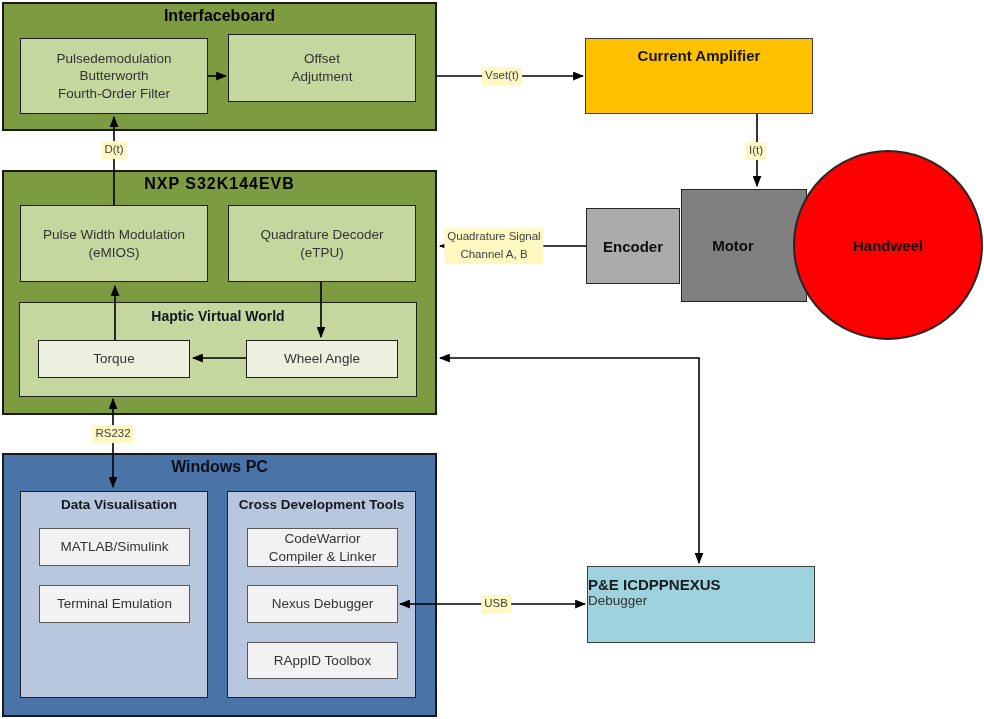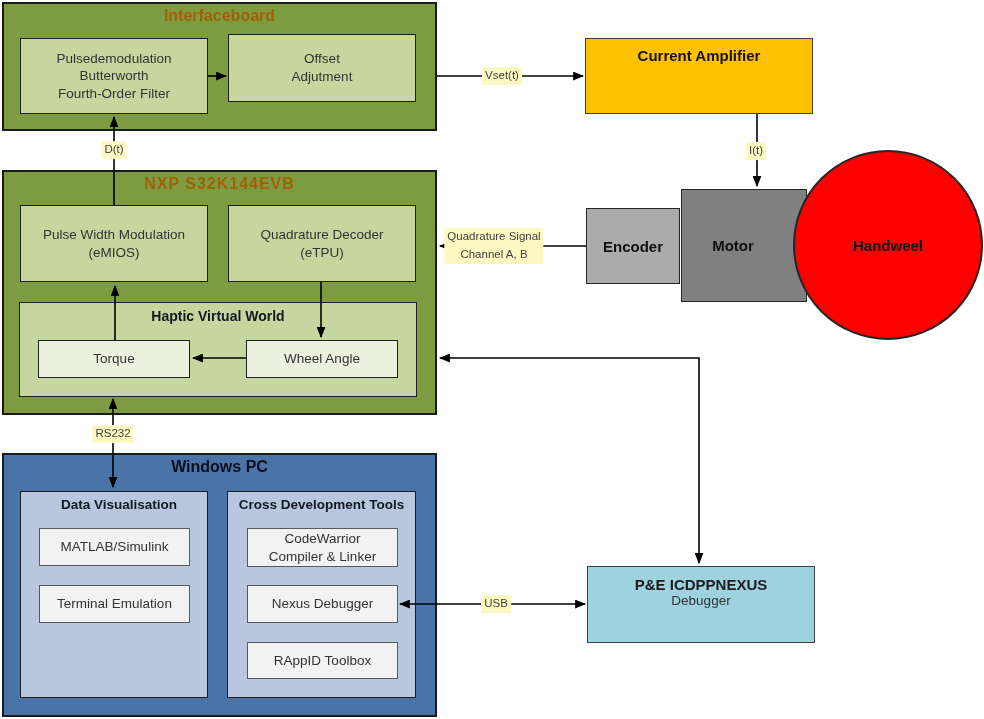--- a/index.html
+++ b/index.html
@@ -3,34 +3,34 @@
 <meta charset="utf-8">
 <style>
   html,body{margin:0;padding:0;background:#fff;}
   #canvas{
     position:relative;width:984px;height:719px;background:#ffffff;overflow:hidden;
     font-family:"Liberation Sans", sans-serif;color:#262626;
   }
   .grp{position:absolute;box-sizing:border-box;border:2px solid #1a1a1a;}
   .grp.green{background:var(--green_dark,#7D9C42);}
   .grp.blue{background:var(--blue,#4A73A8);}
-  .gtitle{position:absolute;text-align:center;font-weight:bold;font-size:16px;color:#a16207;}
+  .gtitle{position:absolute;text-align:center;font-weight:bold;font-size:16px;color:#000000;}
   .sub{position:absolute;box-sizing:border-box;border:1px solid #1f1f1f;display:flex;
        flex-direction:column;align-items:center;justify-content:center;text-align:center;
        font-size:13.5px;line-height:1.3;color:#333;}
   .sub.lgreen{background:var(--green_light,#C5D79E);}
   .sub.pgreen{background:var(--green_pale,#ECF1DF);}
   .sub.lblue{background:var(--blue_light,#B9C7DE);}
   .sub.white{background:var(--panel_white,#F2F2F2);border:1px solid #595959;}
   .panel-title{position:absolute;text-align:center;font-weight:bold;font-size:13.5px;color:#101820;}
   .hvw{position:absolute;box-sizing:border-box;border:1px solid #1f1f1f;background:var(--green_light,#C5D79E);}
   .amp{position:absolute;box-sizing:border-box;border:1px solid #3f3f3f;background:var(--amber,#FFC000);
        text-align:center;font-weight:bold;font-size:15px;color:#141414;padding-top:8px;}
   .pe{position:absolute;box-sizing:border-box;border:1px solid #3f3f3f;background:var(--cyan,#9DD2DE);
-      text-align:center;color:#1c1c1c;}
+      color:#1c1c1c;}
   .pe .t{font-weight:bold;font-size:15px;margin-top:9px;}
   .pe .s{font-size:13.5px;color:#333;}
   .plant{position:absolute;box-sizing:border-box;border:1px solid #262626;display:flex;
          align-items:center;justify-content:center;font-weight:bold;font-size:15px;color:#0f0f0f;}
   .enc{background:var(--gray_light,#ABABAB);}
   .mot{background:var(--gray_dark,#808080);text-align:right;}
   .wheel{position:absolute;box-sizing:border-box;border:2px solid #262626;border-radius:50%;
          background:var(--red,#FE0000);display:flex;align-items:center;justify-content:center;
          font-weight:bold;font-size:15px;color:#0f0f0f;z-index:2;}
   .wires{position:absolute;left:0;top:0;z-index:3;pointer-events:none;}

